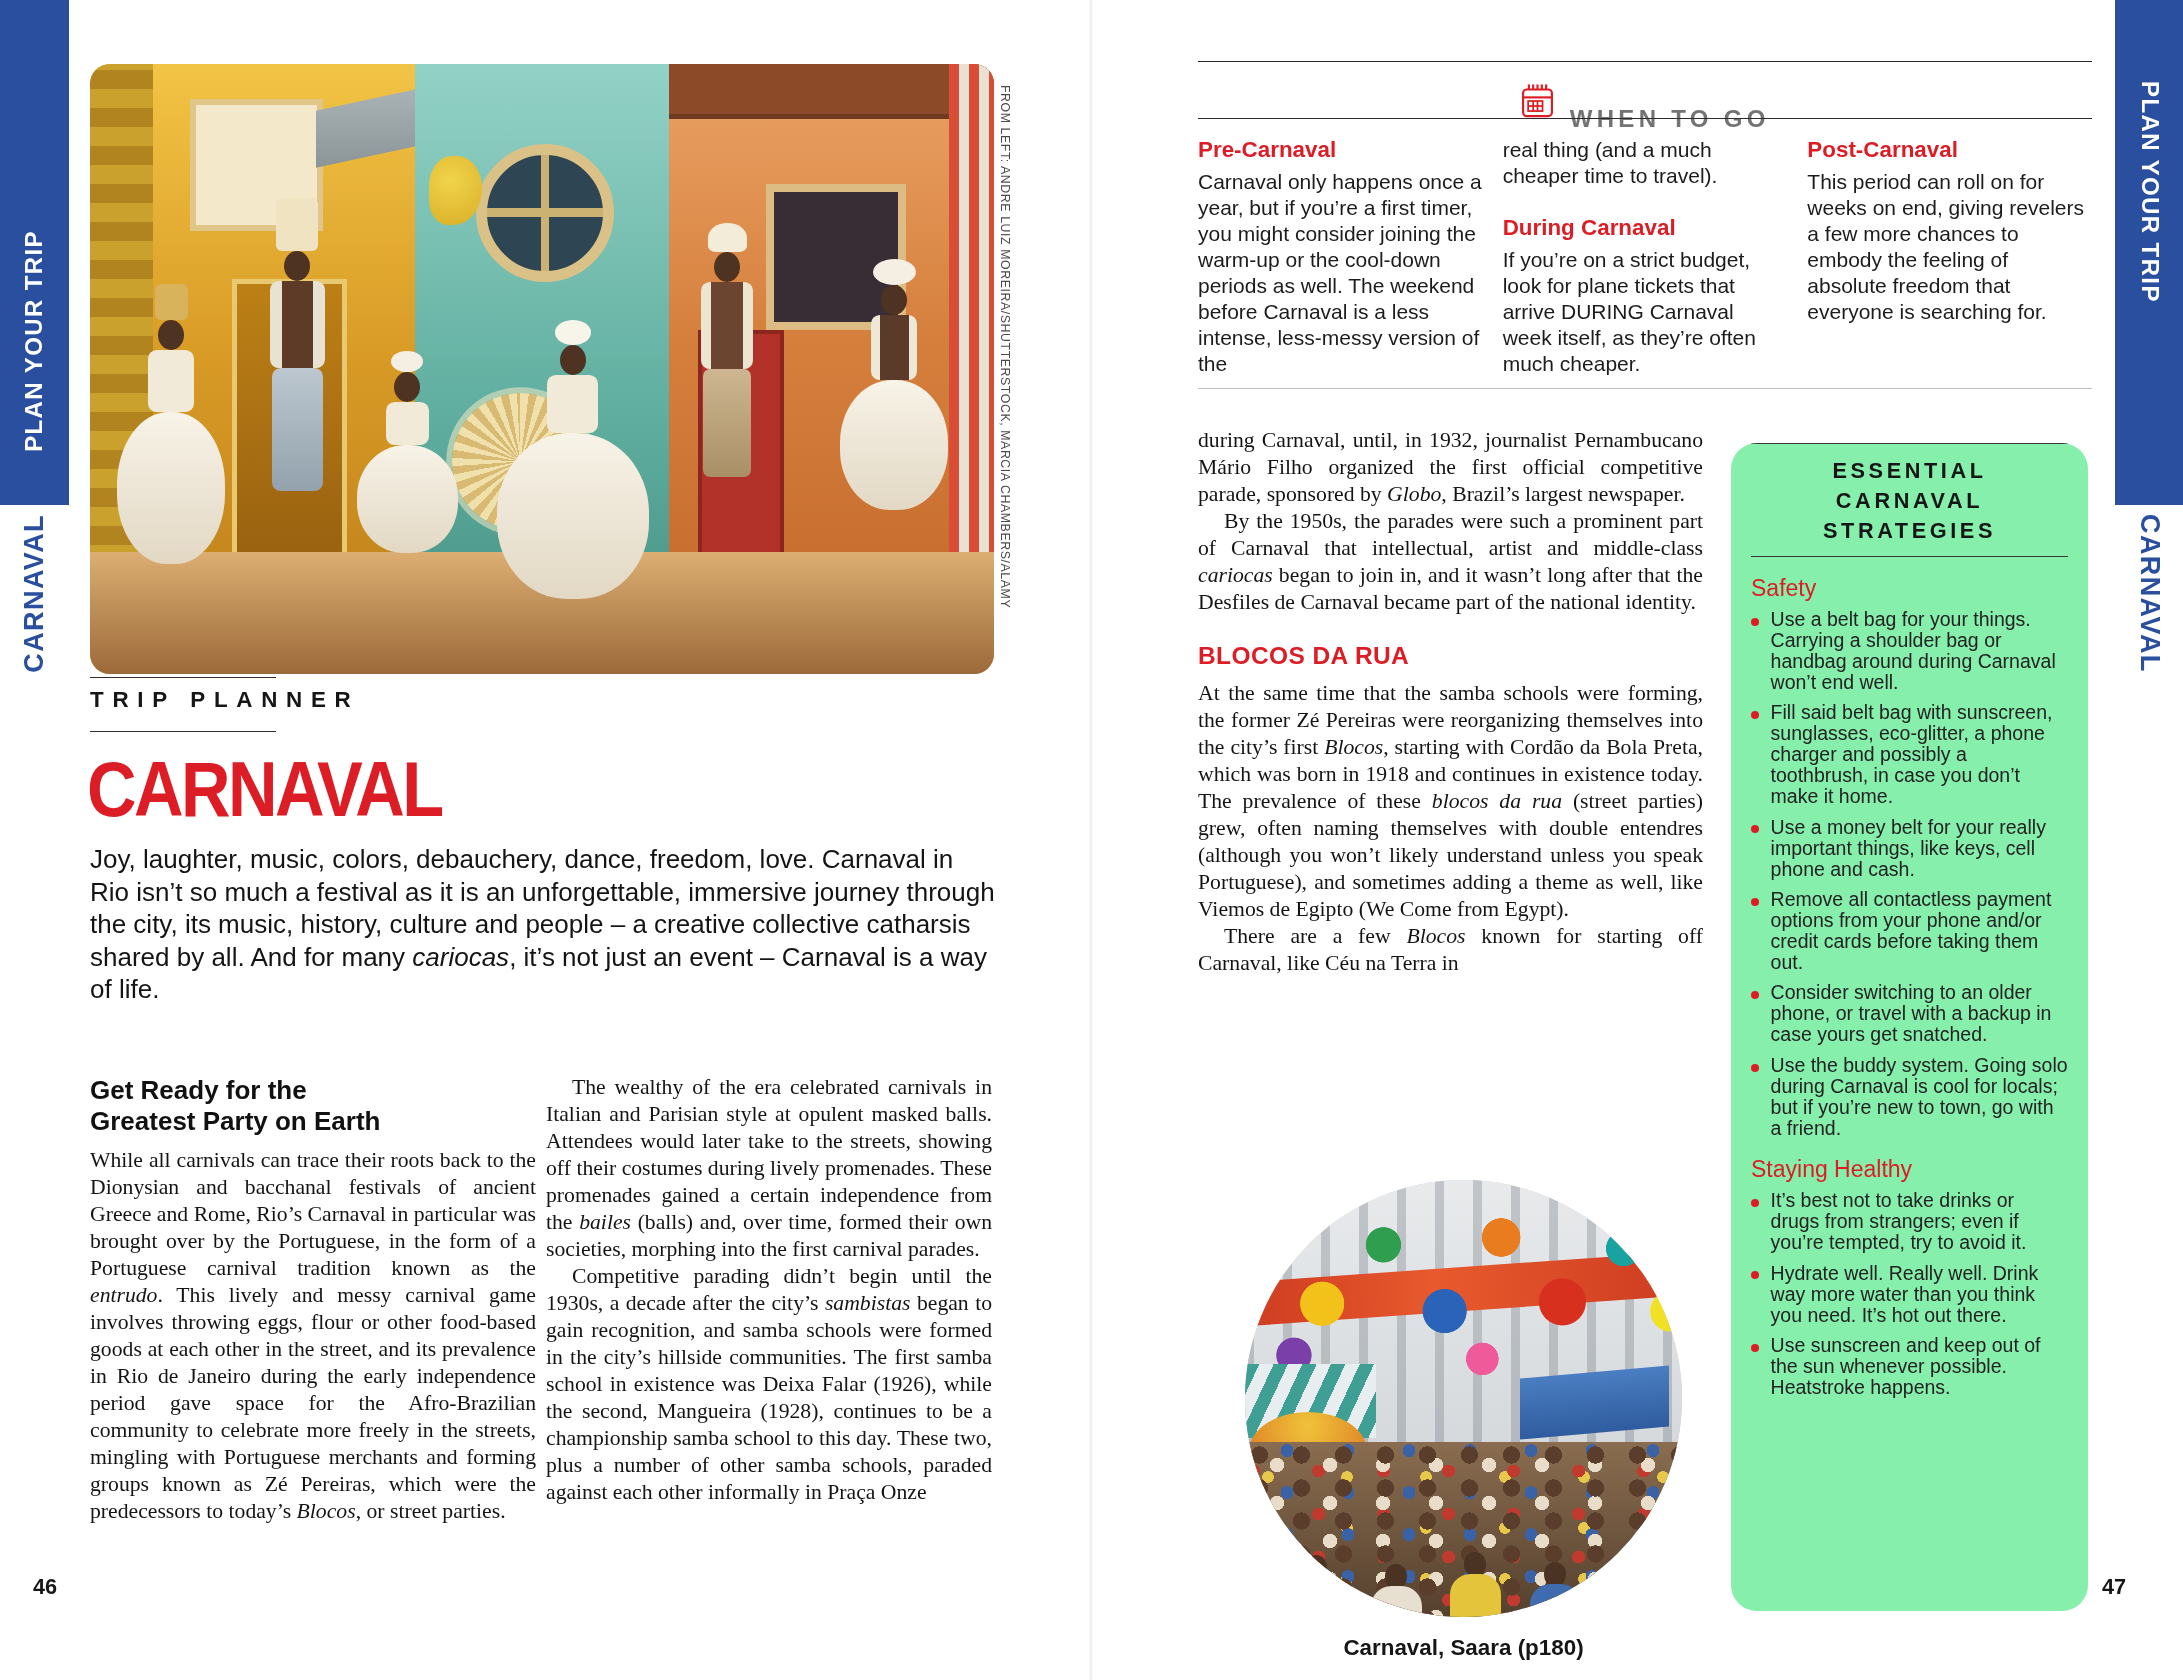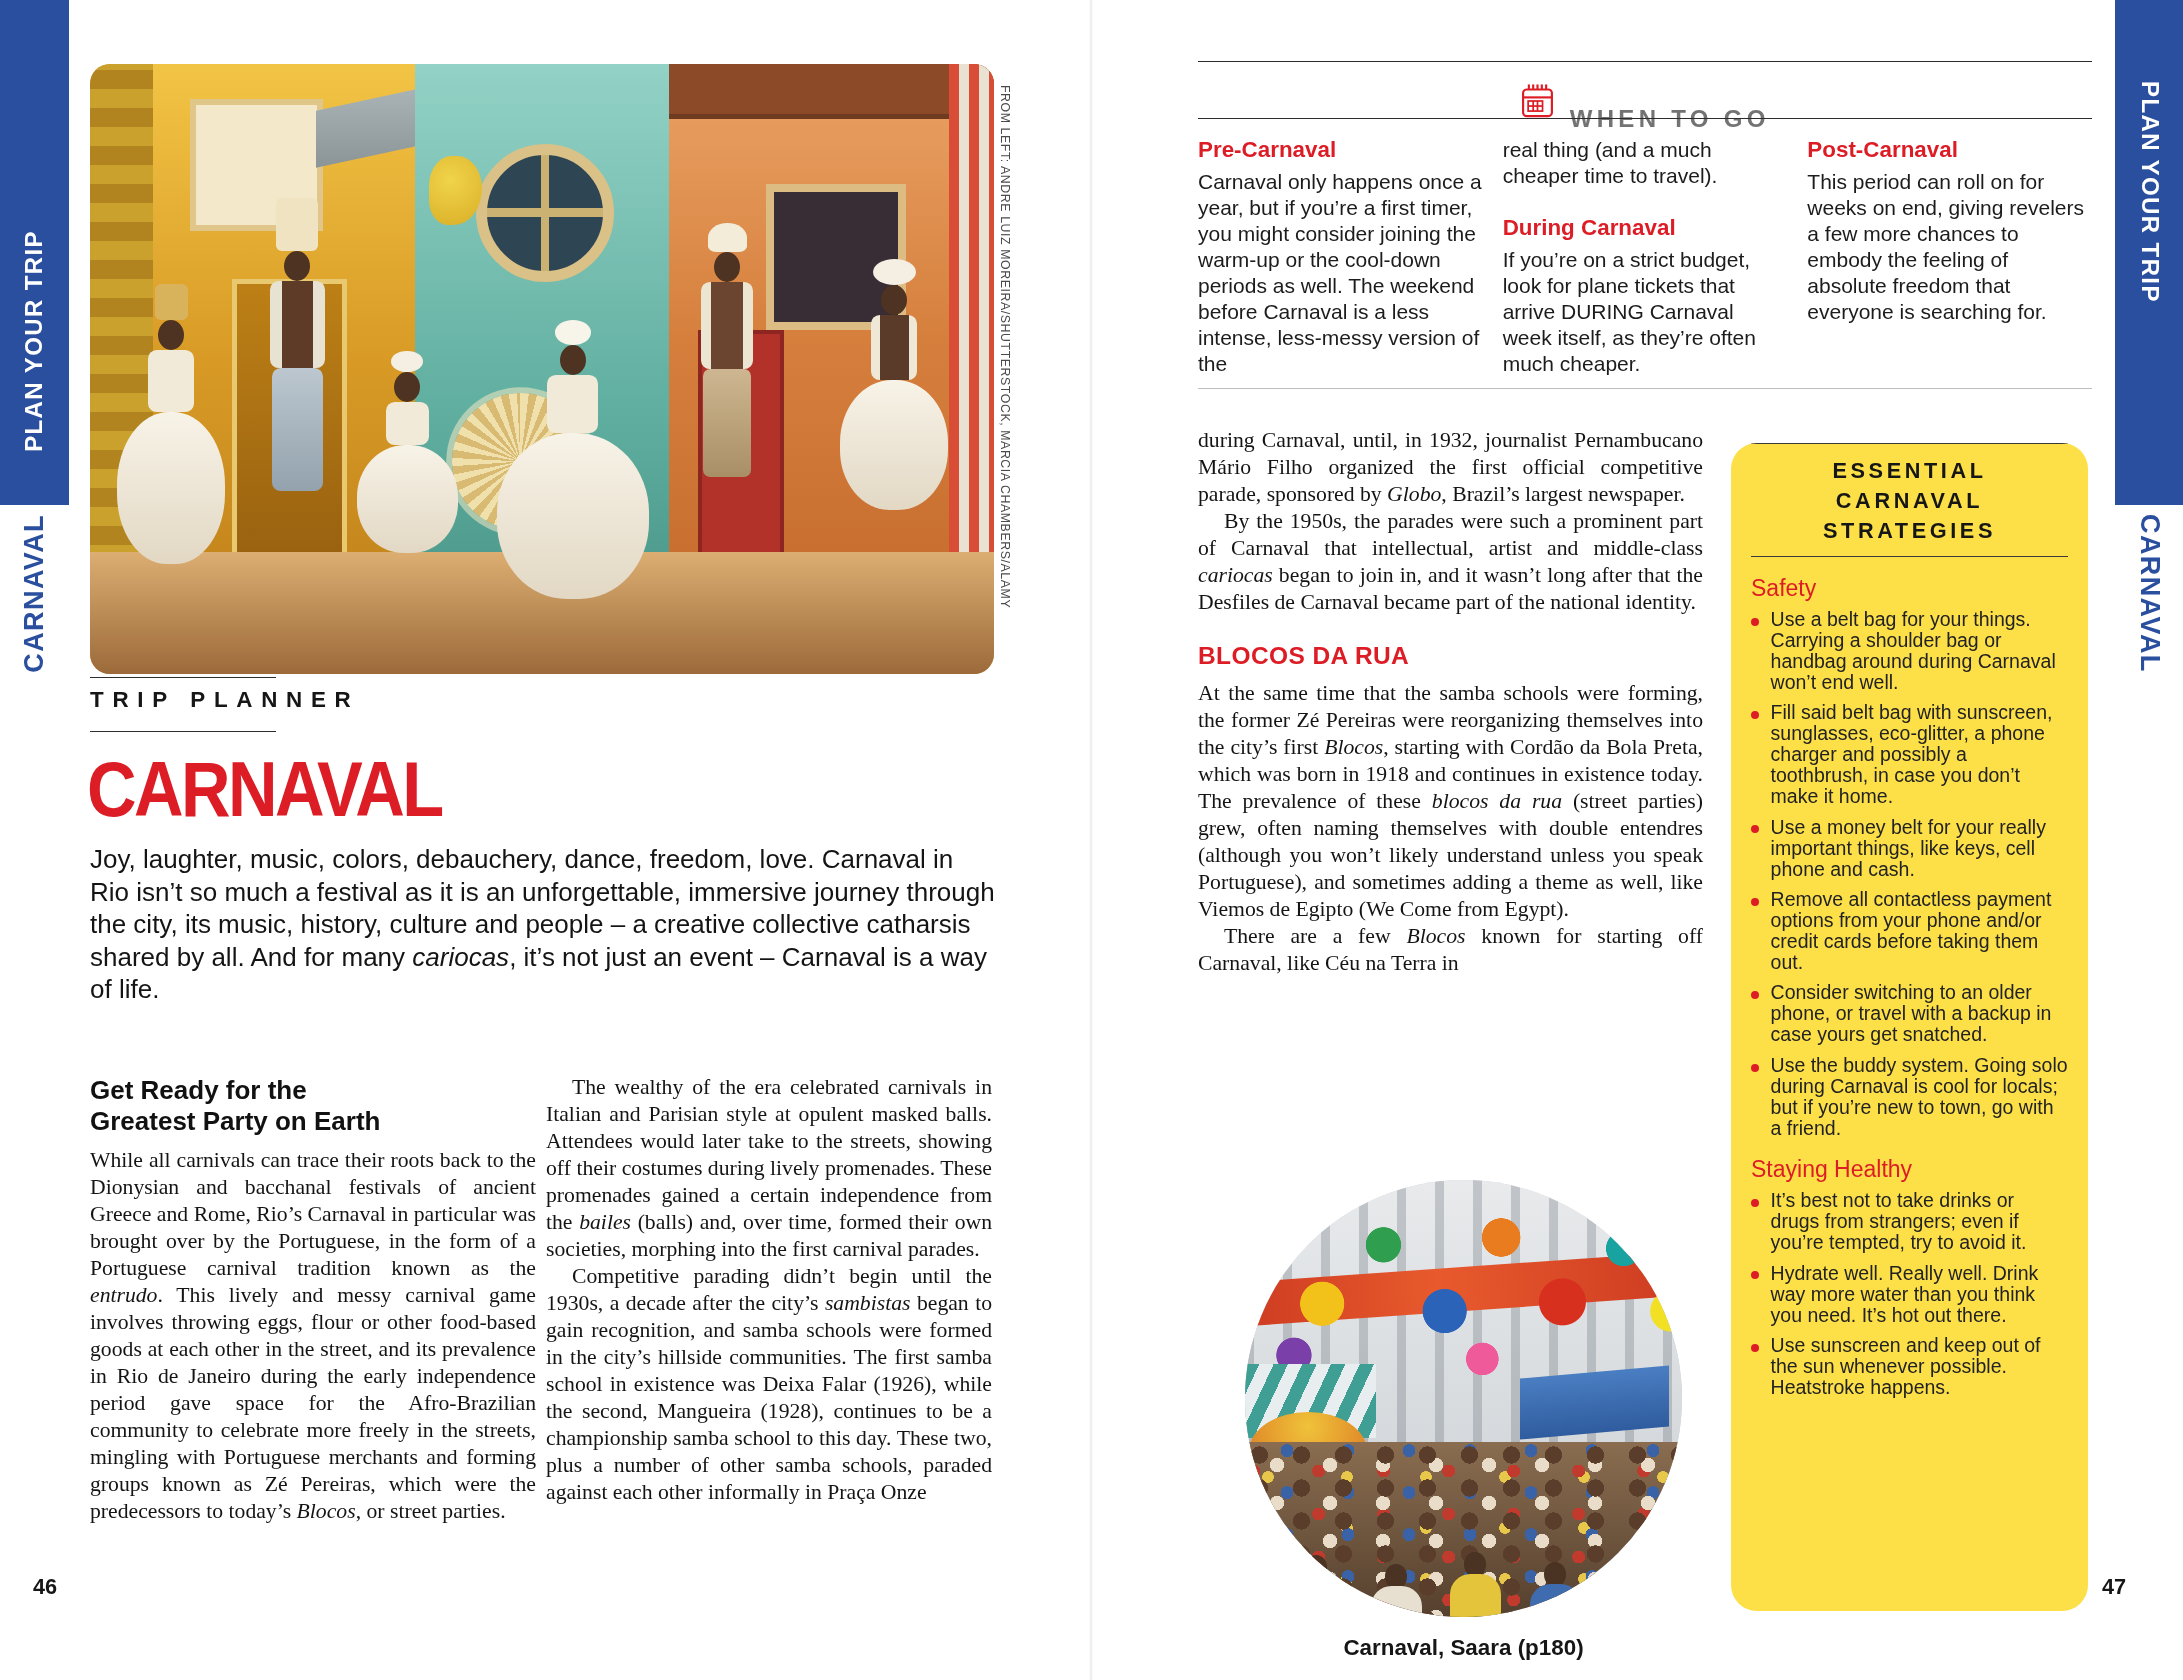--- a/index.html
+++ b/index.html
@@ -116,21 +116,21 @@
       radial-gradient(circle 6.5px at 8.7px 29px,#c13a2e 98%,rgba(0,0,0,0)),
       radial-gradient(circle 6.5px at 42px 8.7px,#3a62a6 98%,rgba(0,0,0,0)),
       radial-gradient(circle 5.8px at 23px 35px,#e8c84a 98%,rgba(0,0,0,0)),
       linear-gradient(180deg,#8a6d50,#55402e);
       background-size:42px 33px,53px 38px,65px 43px,61px 42px,79px 51px,100% 100%;}
   .cp-person{position:absolute;width:55px;height:72px;}
   .cp-person::before{content:"";position:absolute;left:17.3px;top:0;width:21.7px;height:24.5px;border-radius:50%;background:#4a3322;}
   .cp-person::after{content:"";position:absolute;left:2.9px;top:21.7px;width:51px;height:51px;border-radius:40% 40% 10% 10%;background:var(--shirt,#7b8b6a);}
   .circle-caption{position:absolute;left:1245px;top:1635px;width:437px;text-align:center;font-size:22.4px;font-weight:700;color:#161616;}
   
-  .strategies{position:absolute;left:1731px;top:443px;width:357px;height:1168px;background:#fde047;border-radius:26px;padding:0 20px;box-sizing:border-box;overflow:hidden;}
+  .strategies{position:absolute;left:1731px;top:443px;width:357px;height:1168px;background:#86efac;border-radius:26px;padding:0 20px;box-sizing:border-box;overflow:hidden;}
   .sb-rule{height:1.4px;background:#3a3a3a;}
   .sb-title{margin:11.6px 0 10px 0;text-align:center;font-size:21.7px;line-height:30px;font-weight:700;letter-spacing:3.6px;color:#161616;white-space:pre-line;}
   .sb-section{font-size:23px;font-weight:400;color:#dd1d25;margin:17.3px 0 7.2px 0;}
   .bullet-item{display:flex;gap:11.6px;margin-bottom:9.4px;}
   .bullet-dot{flex:0 0 8px;width:8px;height:8px;border-radius:50%;background:#dd1d25;margin-top:8.7px;}
   .bullet-text{font-size:19.5px;line-height:21px;color:#222;}
   .cal{flex:0 0 auto;}
 </style>
 </head>
 <body>

